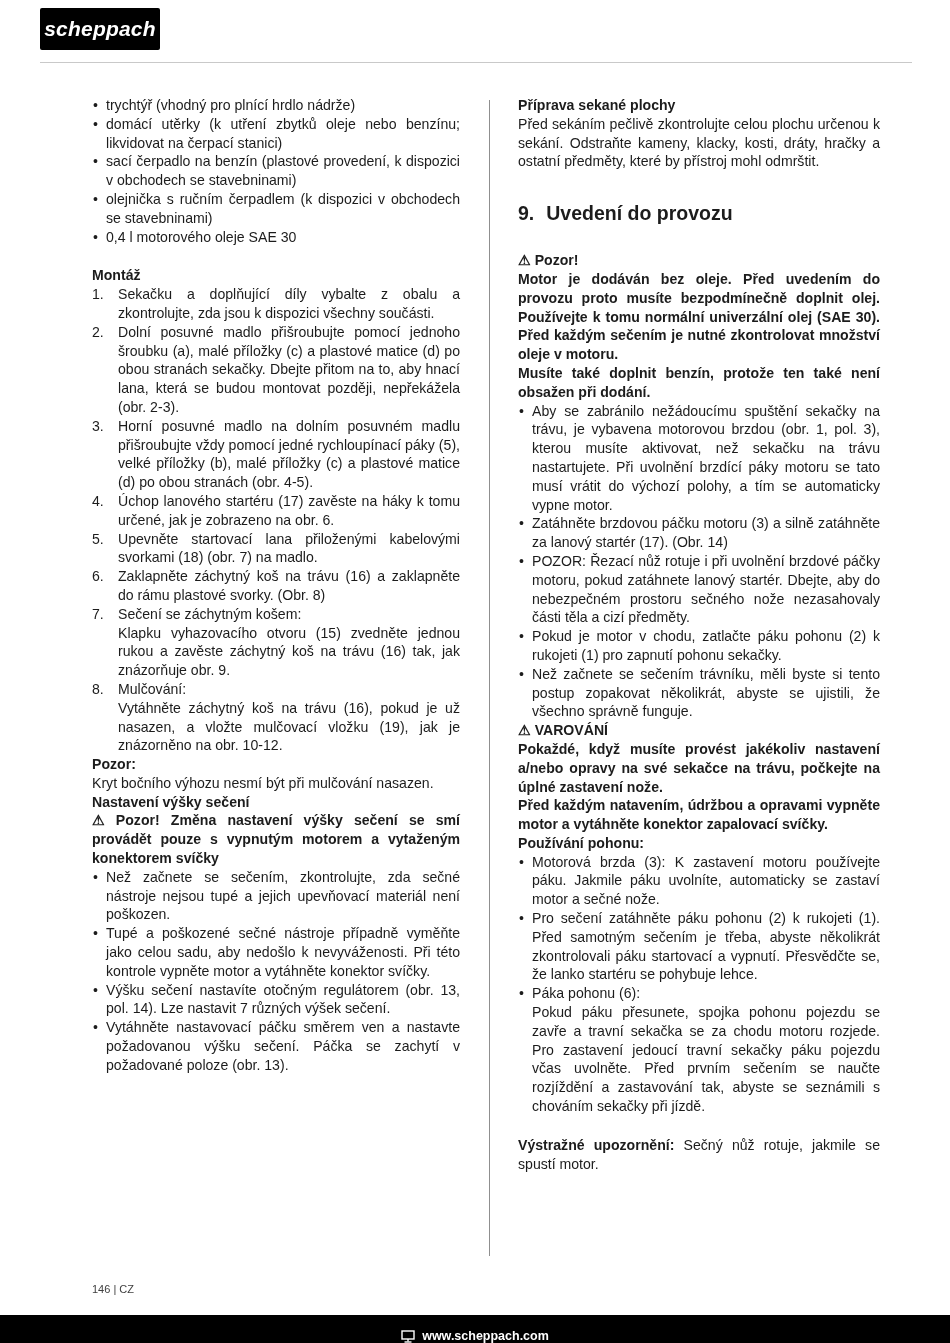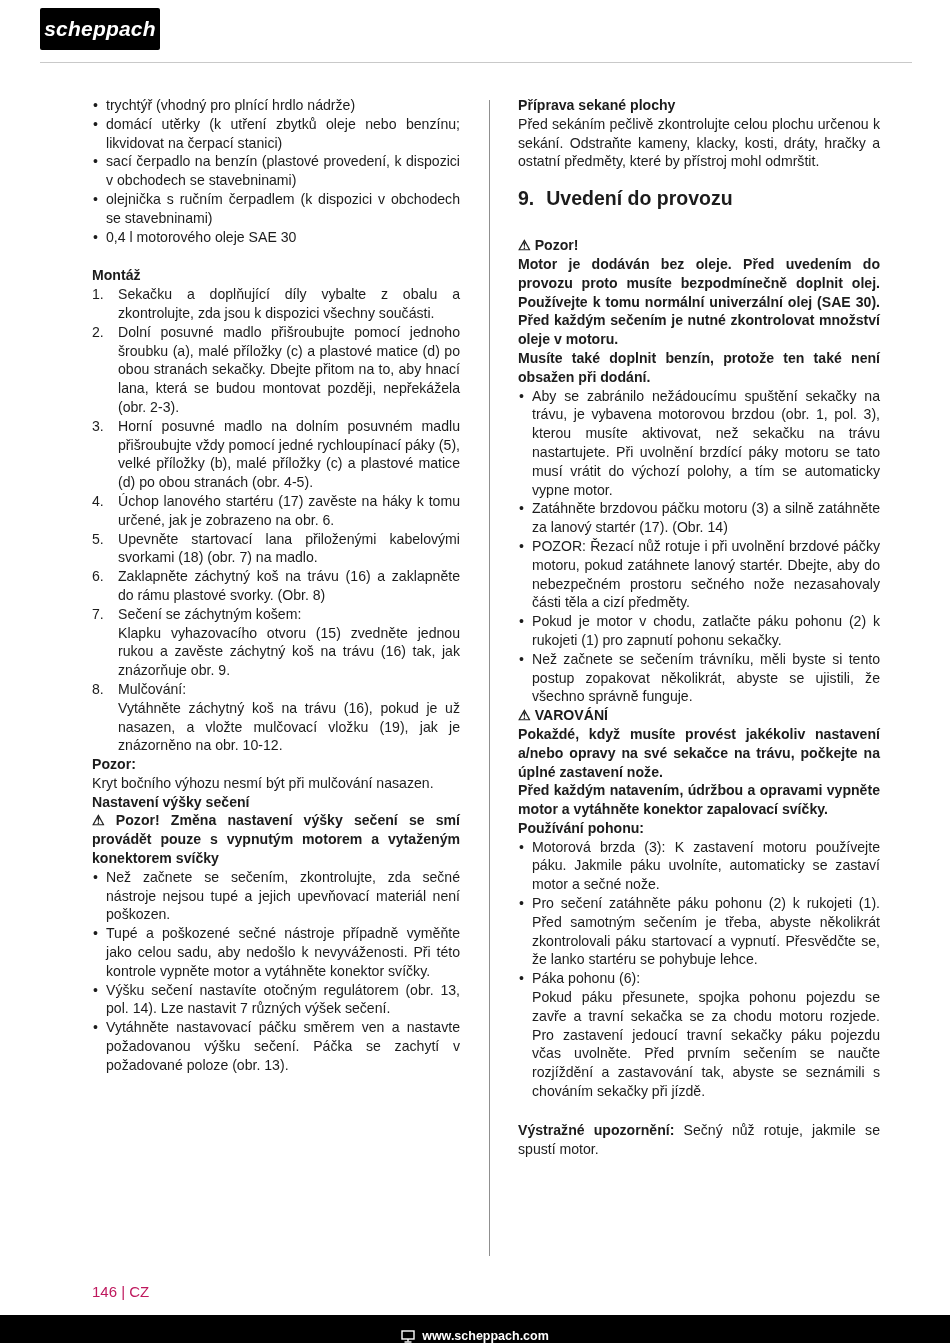--- a/index.html
+++ b/index.html
@@ -34,37 +34,37 @@
   .col-right { left:518px; width:362px; }
   .divider   { position:absolute; left:489px; top:100px; width:1px; height:1156px; background:#8f8f8f; }
 
   .bold { font-weight:bold; }
   .hdr  { font-weight:bold; text-align:left; }
   .gap-md { margin-top:20px; }
   .gap-lg { }
 
   .section-heading {
     font-weight:bold; font-size:19.5px; line-height:24px;
-    margin:15px 0 26px 0; text-align:left;
+    margin:30px 0 26px 0; text-align:left;
   }
   .section-heading .num { margin-right:12px; }
 
   ul.bullets { list-style:none; }
   ul.bullets > li { position:relative; padding-left:14px; white-space:pre-line; }
   ul.bullets > li::before { content:"\2022"; position:absolute; left:1px; }
 
   ol.steps { list-style:none; counter-reset:step; }
   ol.steps > li { position:relative; padding-left:26px; counter-increment:step; white-space:pre-line; }
   ol.steps > li::before { content:counter(step) "."; position:absolute; left:0; }
 
   .warn-sym { font-weight:bold; margin-right:4px; }
 
   
   .page-number {
-    position:absolute; left:92px; top:1283px; font-size:15px; color:#be185d;
+    position:absolute; left:92px; top:1283px; font-size:11px; color:#404040;
   }
   .footer-bar {
     position:absolute; left:0; bottom:0; width:950px; height:28px; background:#000;
     display:flex; align-items:flex-end; justify-content:center; gap:7px;
     color:#fff; font-size:12.5px; font-weight:bold;
   }
   .footer-bar svg { display:block; }
 </style>
 </head>
 <body>

